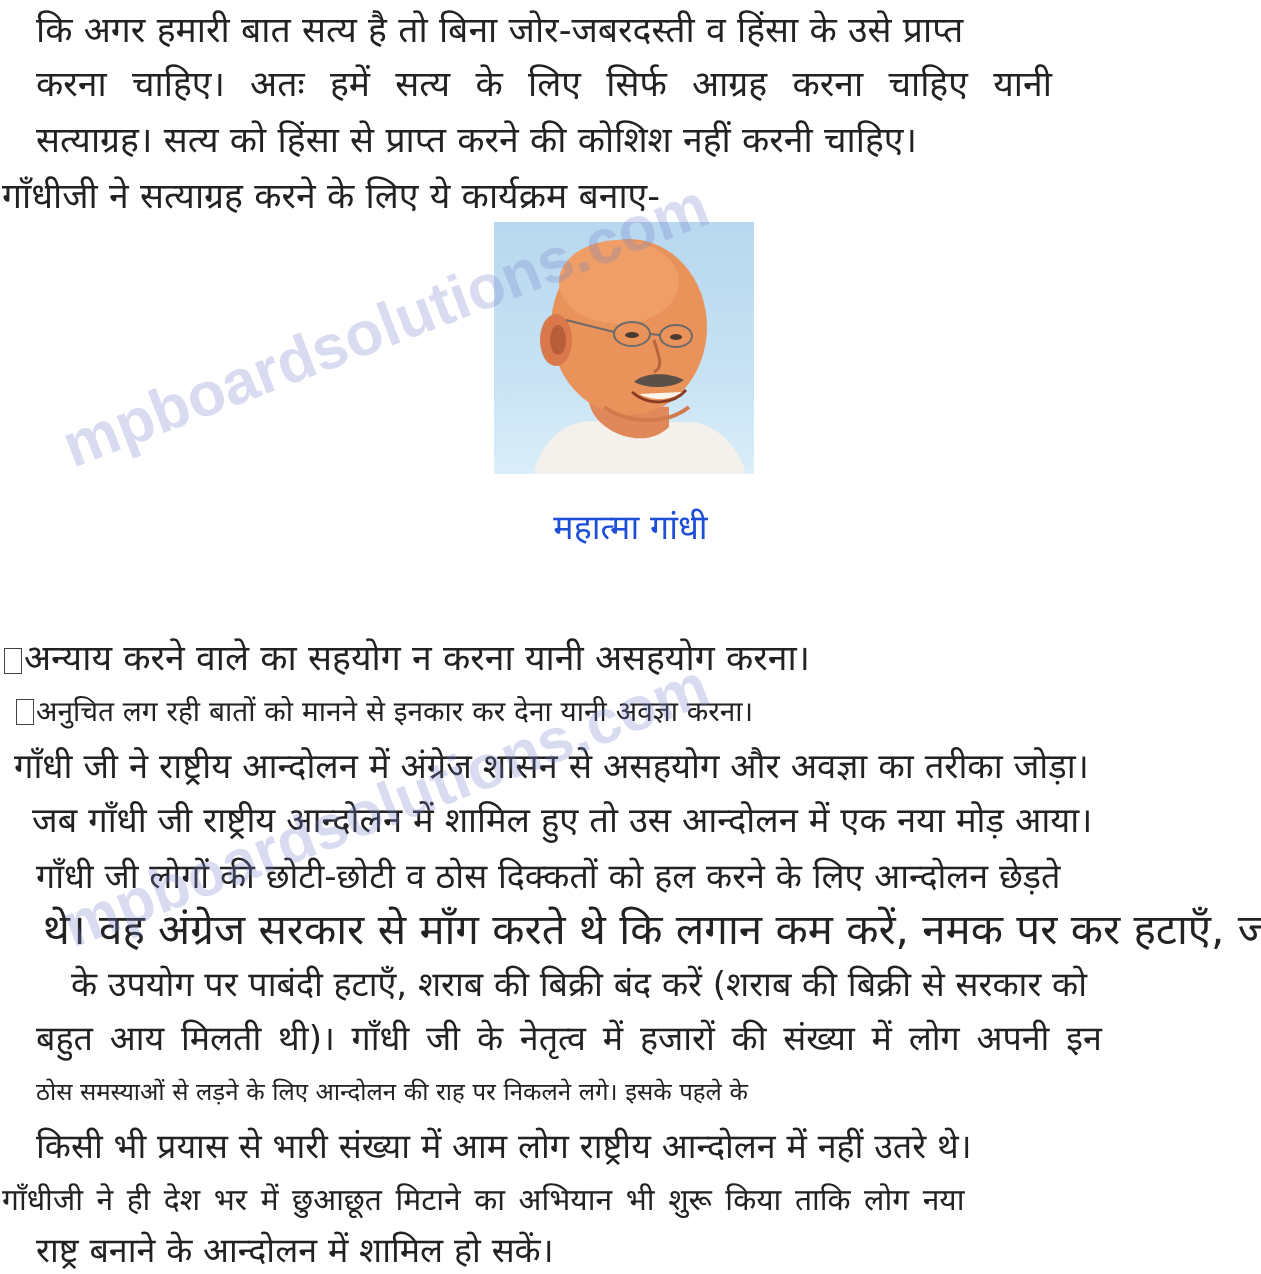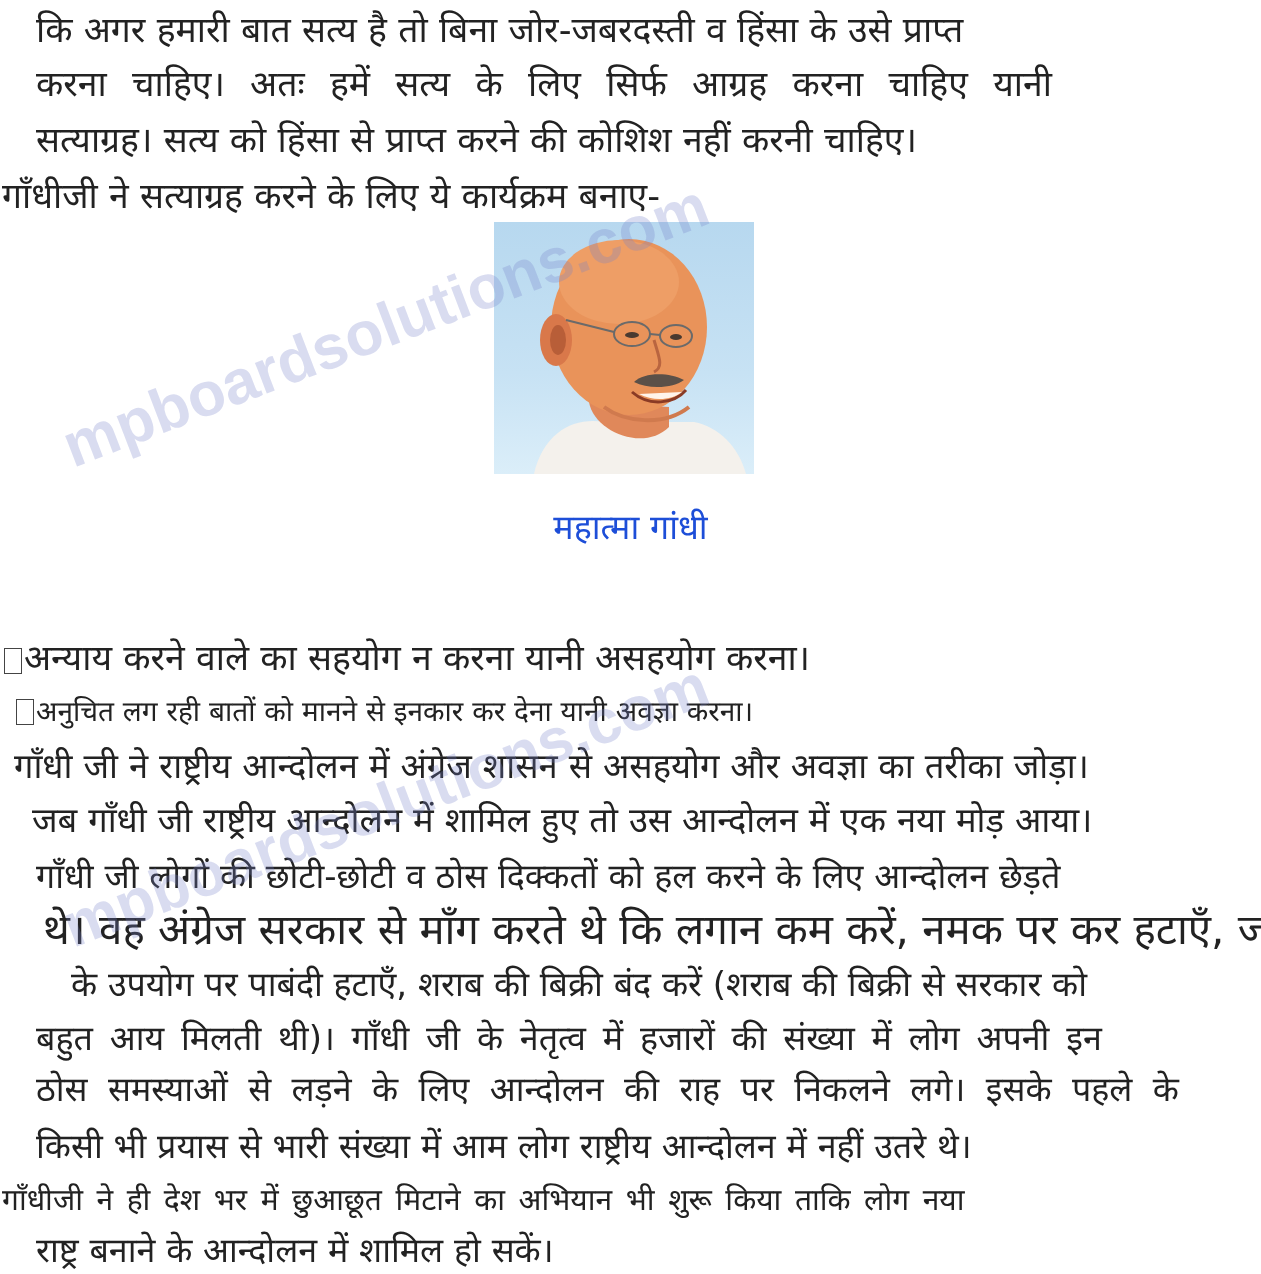--- a/index.html
+++ b/index.html
@@ -123,21 +123,21 @@
     <span class="bullet-box"></span><span>अनुचित लग रही बातों को मानने से इनकार कर देना यानी अवज्ञा करना।</span>
   </div>
 
   <div class="line" style="left:2px; top:738px; font-size:34.5px;margin-left:12px;">गाँधी जी ने राष्ट्रीय आन्दोलन में अंग्रेज शासन से असहयोग और अवज्ञा का तरीका जोड़ा।</div>
   <div class="line" style="left:0px; top:792px; font-size:34.5px;margin-left:32px;">जब गाँधी जी राष्ट्रीय आन्दोलन में शामिल हुए तो उस आन्दोलन में एक नया मोड़ आया।</div>
 
   <div class="line" style="left:36px; top:848px; font-size:34px;">गाँधी जी लोगों की छोटी-छोटी व ठोस दिक्कतों को हल करने के लिए आन्दोलन छेड़ते</div>
   <div class="line" style="left:36px; top:902px; font-size:42px;margin-left:7px;">थे। वह अंग्रेज सरकार से माँग करते थे कि लगान कम करें, नमक पर कर हटाएँ, जंगल</div>
   <div class="line" style="left:36px; top:956px; font-size:34px;margin-left:35px;">के उपयोग पर पाबंदी हटाएँ, शराब की बिक्री बंद करें (शराब की बिक्री से सरकार को</div>
   <div class="line" style="left:36px; top:1010px; font-size:34px; word-spacing:6px;">बहुत आय मिलती थी)। गाँधी जी के नेतृत्व में हजारों की संख्या में लोग अपनी इन</div>
-  <div class="line" style="left:36px; top:1064px; font-size:34px;font-family:Liberation Mono, monospace;">ठोस समस्याओं से लड़ने के लिए आन्दोलन की राह पर निकलने लगे। इसके पहले के</div>
+  <div class="line" style="left:36px; top:1064px; font-size:24px;">ठोस समस्याओं से लड़ने के लिए आन्दोलन की राह पर निकलने लगे। इसके पहले के</div>
   <div class="line" style="left:36px; top:1118px; font-size:34px;">किसी भी प्रयास से भारी संख्या में आम लोग राष्ट्रीय आन्दोलन में नहीं उतरे थे।</div>
 
   <div class="line" style="left:2px; top:1172px; font-size:30px; word-spacing:4px;">गाँधीजी ने ही देश भर में छुआछूत मिटाने का अभियान भी शुरू किया ताकि लोग नया</div>
   <div class="line" style="left:36px; top:1222px; font-size:34px;">राष्ट्र बनाने के आन्दोलन में शामिल हो सकें।</div>
 
   <div class="watermark" style="left:78px; top:410px; font-size:62px; transform:rotate(-21deg);">mpboardsolutions.com</div>
   <div class="watermark" style="left:78px; top:890px; font-size:62px; transform:rotate(-21deg);">mpboardsolutions.com</div>
 
 </div>
 

